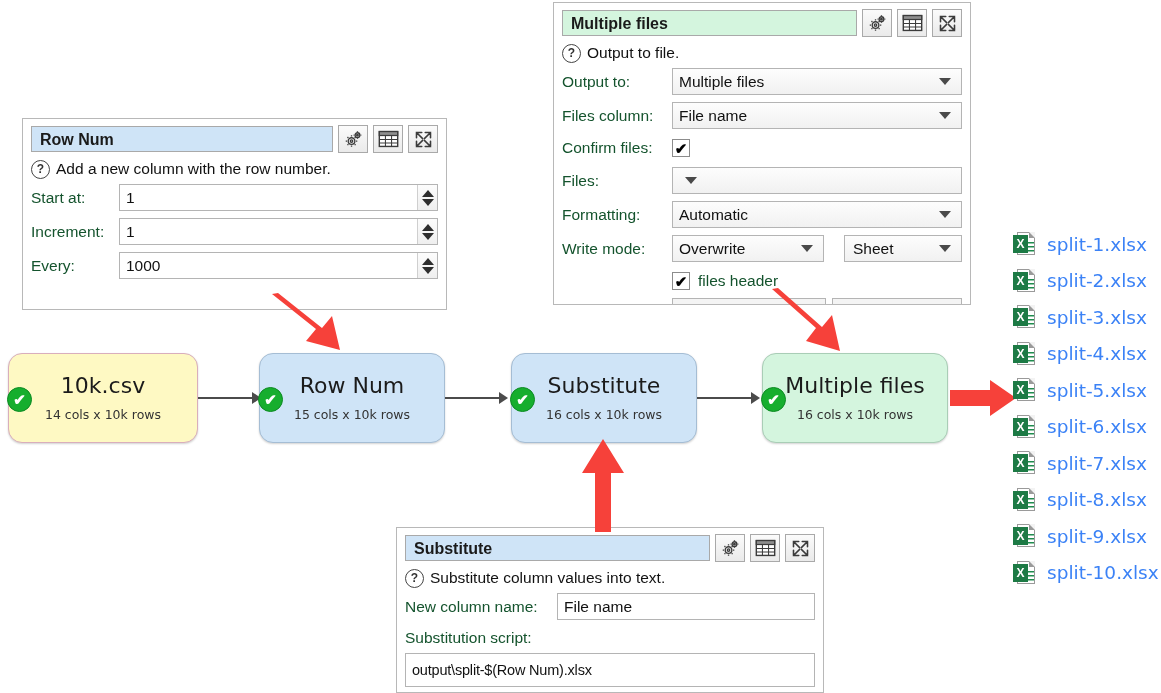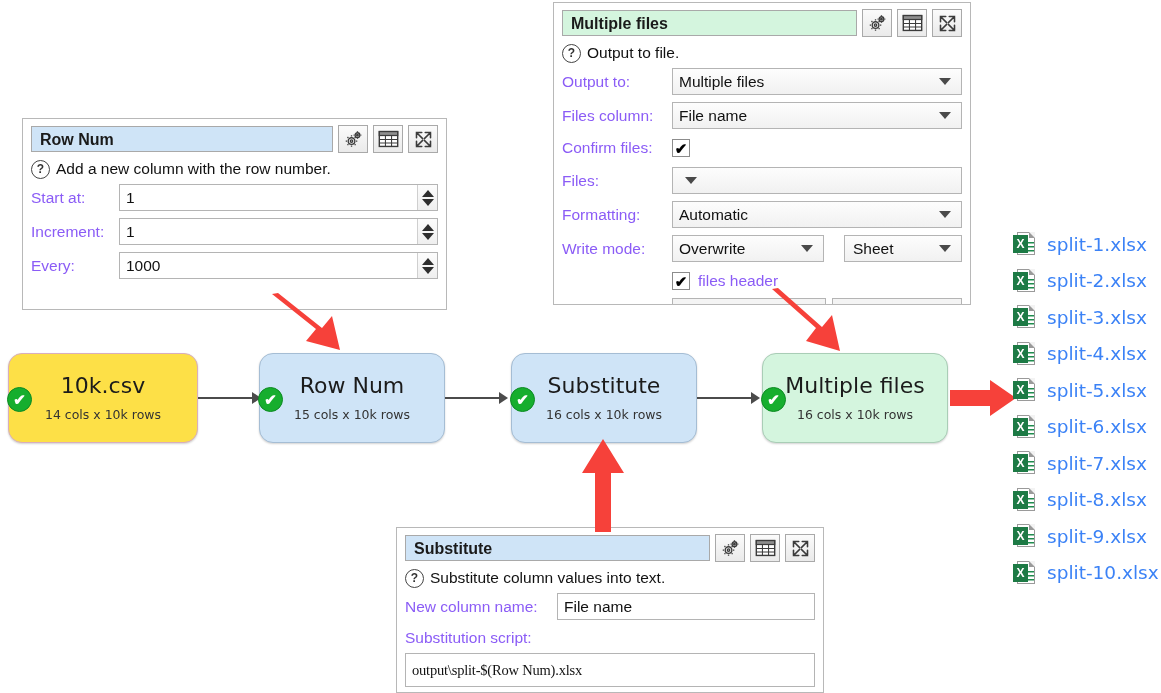--- a/index.html
+++ b/index.html
@@ -56,21 +56,21 @@
     display:flex;align-items:center;justify-content:center;
     font-size:12px;font-weight:bold;color:#333;line-height:1;
     flex:0 0 auto;
   }
 
   .frow{
     display:flex;align-items:center;
     height:31px;margin-bottom:3px;
   }
   .flabel{
-    font-size:15.5px;color:#8b5cf6;white-space:nowrap;
+    font-size:15.5px;color:#14532d;white-space:nowrap;
     flex:0 0 auto;
   }
   .fctl{
     flex:1 1 auto;height:27px;box-sizing:border-box;
     border:1px solid #b4b4b4;background:#fff;
     display:flex;align-items:center;
     font-size:15.5px;color:#111;
     padding:0 4px 0 6px;
     overflow:hidden;white-space:nowrap;
   }
@@ -98,35 +98,35 @@
   .spin i.dn{border-top:7px solid #2e2e2e;}
 
   .chk{
     width:18px;height:18px;box-sizing:border-box;
     border:1px solid #8c8c8c;background:#fff;
     display:flex;align-items:center;justify-content:center;
     font-size:15px;font-weight:bold;color:#000;line-height:1;
     flex:0 0 auto;
   }
 
-  .mono{font-family:Liberation Serif, serif;font-size:14.5px;letter-spacing:-0.2px;}
+  .mono{font-family:Liberation Sans, sans-serif;font-size:14.5px;letter-spacing:-0.2px;}
 
   
   .node{
     position:absolute;box-sizing:border-box;
     border-radius:14px;
     border:1px solid #9aa7b4;
     display:flex;flex-direction:column;
     align-items:center;justify-content:center;
     box-shadow:0 1px 2px rgba(0,0,0,.18);
   }
   .node .ntitle{font-size:22px;color:#1b1b1b;line-height:1.1;margin-bottom:8px;
                 font-family:"DejaVu Sans", sans-serif;}
   .node .nsub{font-size:12.5px;color:#333;font-family:"DejaVu Sans", sans-serif;}
-  .node.pink{background:#fde047;border-color:#d9aebc;}
+  .node.pink{background:#fef9c3;border-color:#d9aebc;}
   .node.blue{background:#cfe4f7;border-color:#a5bdd4;}
   .node.green{background:#d4f5de;border-color:#a9cdb6;}
 
   .okdot{
     position:absolute;width:23px;height:23px;border-radius:50%;
     background:#16ae2e;border:1px solid #0c8a22;
     display:flex;align-items:center;justify-content:center;
     color:#fff;font-size:15px;font-weight:bold;line-height:1;
   }
 

